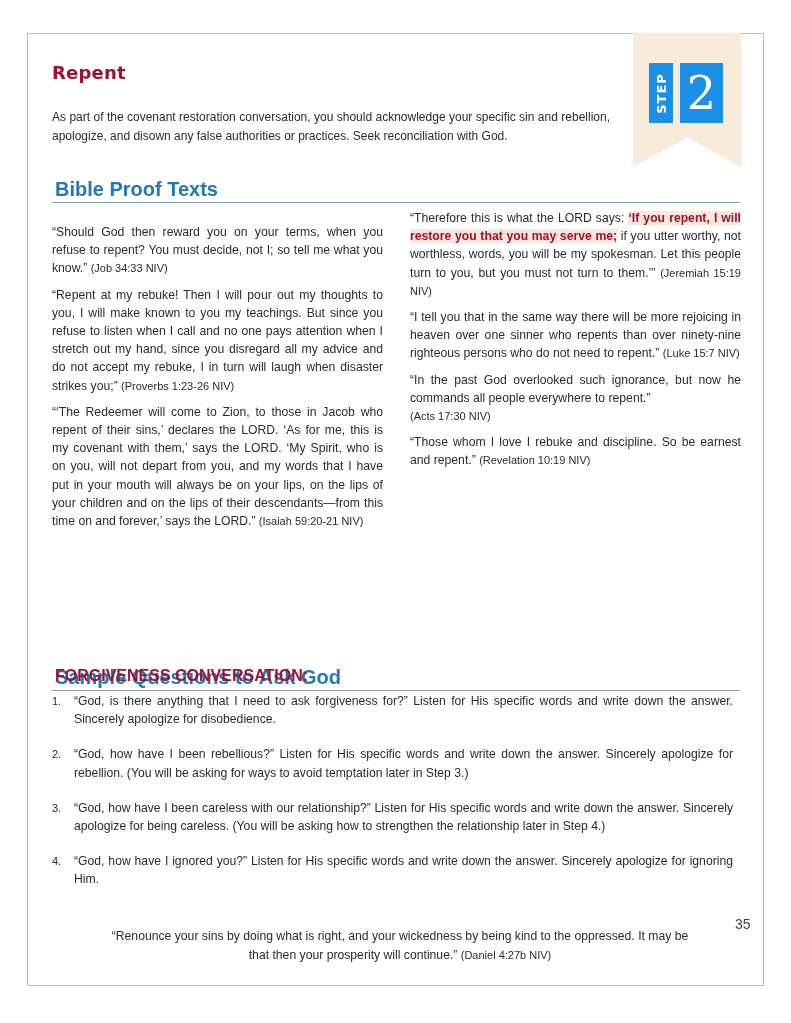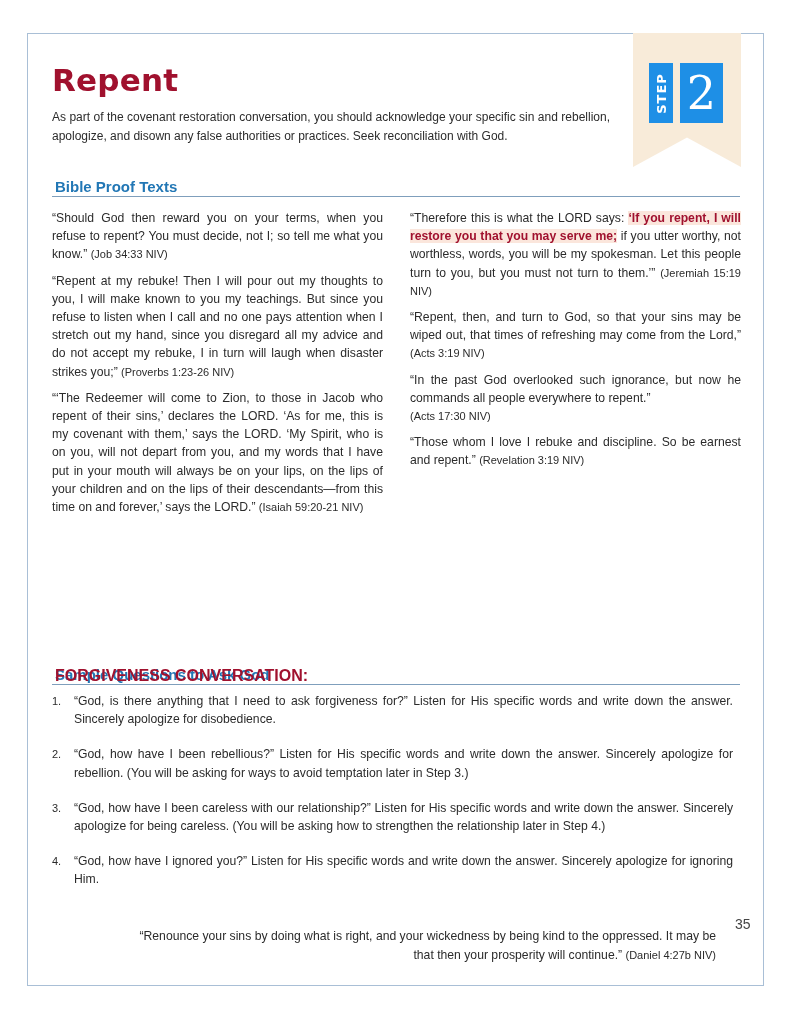--- a/index.html
+++ b/index.html
@@ -7,21 +7,21 @@
     body { position: relative; font-family: "Liberation Sans", "DejaVu Sans", sans-serif; color: #2b2b2b; }
 
     .page-frame {
       position: absolute; left: 27px; top: 33px; width: 737px; height: 953px;
       border: 1.5px solid #a9bfd6;
     }
 
     .title {
       position: absolute; left: 52px; top: 62px;
       font-family: "DejaVu Sans", sans-serif; font-weight: bold;
-      font-size: 31px; color: #a0112e; letter-spacing: 0.2px;
+      font-size: 18px; color: #a0112e; letter-spacing: 0.2px;
     }
 
     .intro {
       position: absolute; left: 52px; top: 108px; width: 558px;
       font-size: 12px; line-height: 18.5px; text-align: justify; color: #2b2b2b;
     }
 
     
     .ribbon {
       position: absolute; left: 633px; top: 33px; width: 108px; height: 134px;
@@ -39,46 +39,46 @@
       font-family: "DejaVu Sans", sans-serif; white-space: nowrap;
     }
     .step-number {
       position: absolute; left: 680px; top: 63px; width: 43px; height: 60px;
       background: #1e8fe6; color: #fff;
       font-family: "DejaVu Serif", serif; font-size: 46px; line-height: 60px; text-align: center;
     }
 
     .section-head {
       position: absolute; left: 52px; width: 688px;
-      font-weight: bold; font-size: 15px; color: #2277b5;
+      font-weight: bold; font-size: 20px; color: #2277b5;
       border-bottom: 1.2px solid #7f9fbc; padding-left: 3px; padding-bottom: 1px;
     }
     .sh-bible { top: 178px; }
     .sh-questions { top: 623px; margin-top: 43px; }
 
     .col { position: absolute; width: 331px; font-size: 12.2px; line-height: 18.2px; color: #2b2b2b; }
-    .col-left { left: 52px; top: 209px; }
+    .col-left { left: 52px; top: 223px; }
     .col-right { left: 410px; top: 209px; }
     .verse { text-align: justify; margin-bottom: 8px; }
     .ref { font-size: 11px; }
     .highlight { background: #fbe6dc; color: #a0112e; font-weight: bold; }
 
     .forgiveness-head {
       position: absolute; left: 55px; top: 667px;
       font-weight: bold; font-size: 16px; color: #a0112e;
     }
 
     .q-list { position: absolute; left: 52px; top: 692px; width: 681px; font-size: 12.2px; line-height: 18.2px; }
     .q-item { display: flex; margin-bottom: 17px; }
     .q-num { width: 22px; flex: none; font-size: 11px; }
     .q-text { flex: 1; text-align: justify; }
 
     .closing {
-      position: absolute; left: 116px; top: 927px; width: 600px;
-      font-size: 12.2px; line-height: 18.5px; text-align: right;
+      position: absolute; left: 100px; top: 927px; width: 600px;
+      font-size: 12.2px; line-height: 18.5px; text-align: center;
     }
     .page-number {
       position: absolute; left: 735px; top: 916px; font-size: 14px; color: #444;
     }
   </style>
 </head>
 <body>
 
 <div class="page-frame"></div>
 
@@ -94,23 +94,23 @@
 <h2 class="section-head sh-bible">Bible Proof Texts</h2>
 
 <div class="col col-left">
   <p class="verse"><span>“Should God then reward you on your terms, when you refuse to repent? You must decide, not I; so tell me what you know.”</span> <span class="ref">(Job 34:33 NIV)</span></p>
   <p class="verse"><span>“Repent at my rebuke! Then I will pour out my thoughts to you, I will make known to you my teachings. But since you refuse to listen when I call and no one pays attention when I stretch out my hand, since you disregard all my advice and do not accept my rebuke, I in turn will laugh when disaster strikes you;”</span>  <span class="ref">(Proverbs 1:23-26 NIV)</span></p>
   <p class="verse"><span>“‘The Redeemer will come to Zion, to those in Jacob who repent of their sins,’ declares the LORD. ‘As for me, this is my covenant with them,’ says the LORD. ‘My Spirit, who is on you, will not depart from you, and my words that I have put in your mouth will always be on your lips, on the lips of your children and on the lips of their descendants—from this time on and forever,’ says the LORD.”</span> <span class="ref">(Isaiah 59:20-21 NIV)</span></p>
 </div>
 
 <div class="col col-right">
   <p class="verse"><span>“Therefore this is what the LORD says: </span><span class="highlight">‘If you repent, I will restore you that you may serve me;</span><span> if you utter worthy, not worthless, words, you will be my spokesman. Let this people turn to you, but you must not turn to them.’”</span> <span class="ref">(Jeremiah 15:19 NIV)</span></p>
-  <p class="verse"><span>“Repent, then, and turn to God, so that your sins may be wiped out, that times of refreshing may come from the Lord,”</span> <span class="ref">(Acts 3:19 NIV)</span></p>
+  <p class="verse"><span>“I tell you that in the same way there will be more rejoicing in heaven over one sinner who repents than over ninety-nine righteous persons who do not need to repent.”</span> <span class="ref">(Luke 15:7 NIV)</span></p>
   <p class="verse"><span>“In the past God overlooked such ignorance, but now he commands all people everywhere to repent.”</span><br><span class="ref">(Acts 17:30 NIV)</span></p>
-  <p class="verse"><span>“Those whom I love I rebuke and discipline. So be earnest and repent.”</span> <span class="ref">(Revelation 3:19 NIV)</span></p>
+  <p class="verse"><span>“Those whom I love I rebuke and discipline. So be earnest and repent.”</span> <span class="ref">(Revelation 10:19 NIV)</span></p>
 </div>
 
 <h2 class="section-head sh-questions">Sample Questions to Ask God</h2>
 <div class="forgiveness-head">FORGIVENESS CONVERSATION:</div>
 
 <div class="q-list">
   <div class="q-item">
     <span class="q-num">1.</span>
     <span class="q-text">“God, is there anything that I need to ask forgiveness for?” Listen for His specific words and write down the answer. Sincerely apologize for disobedience.</span>
   </div>

